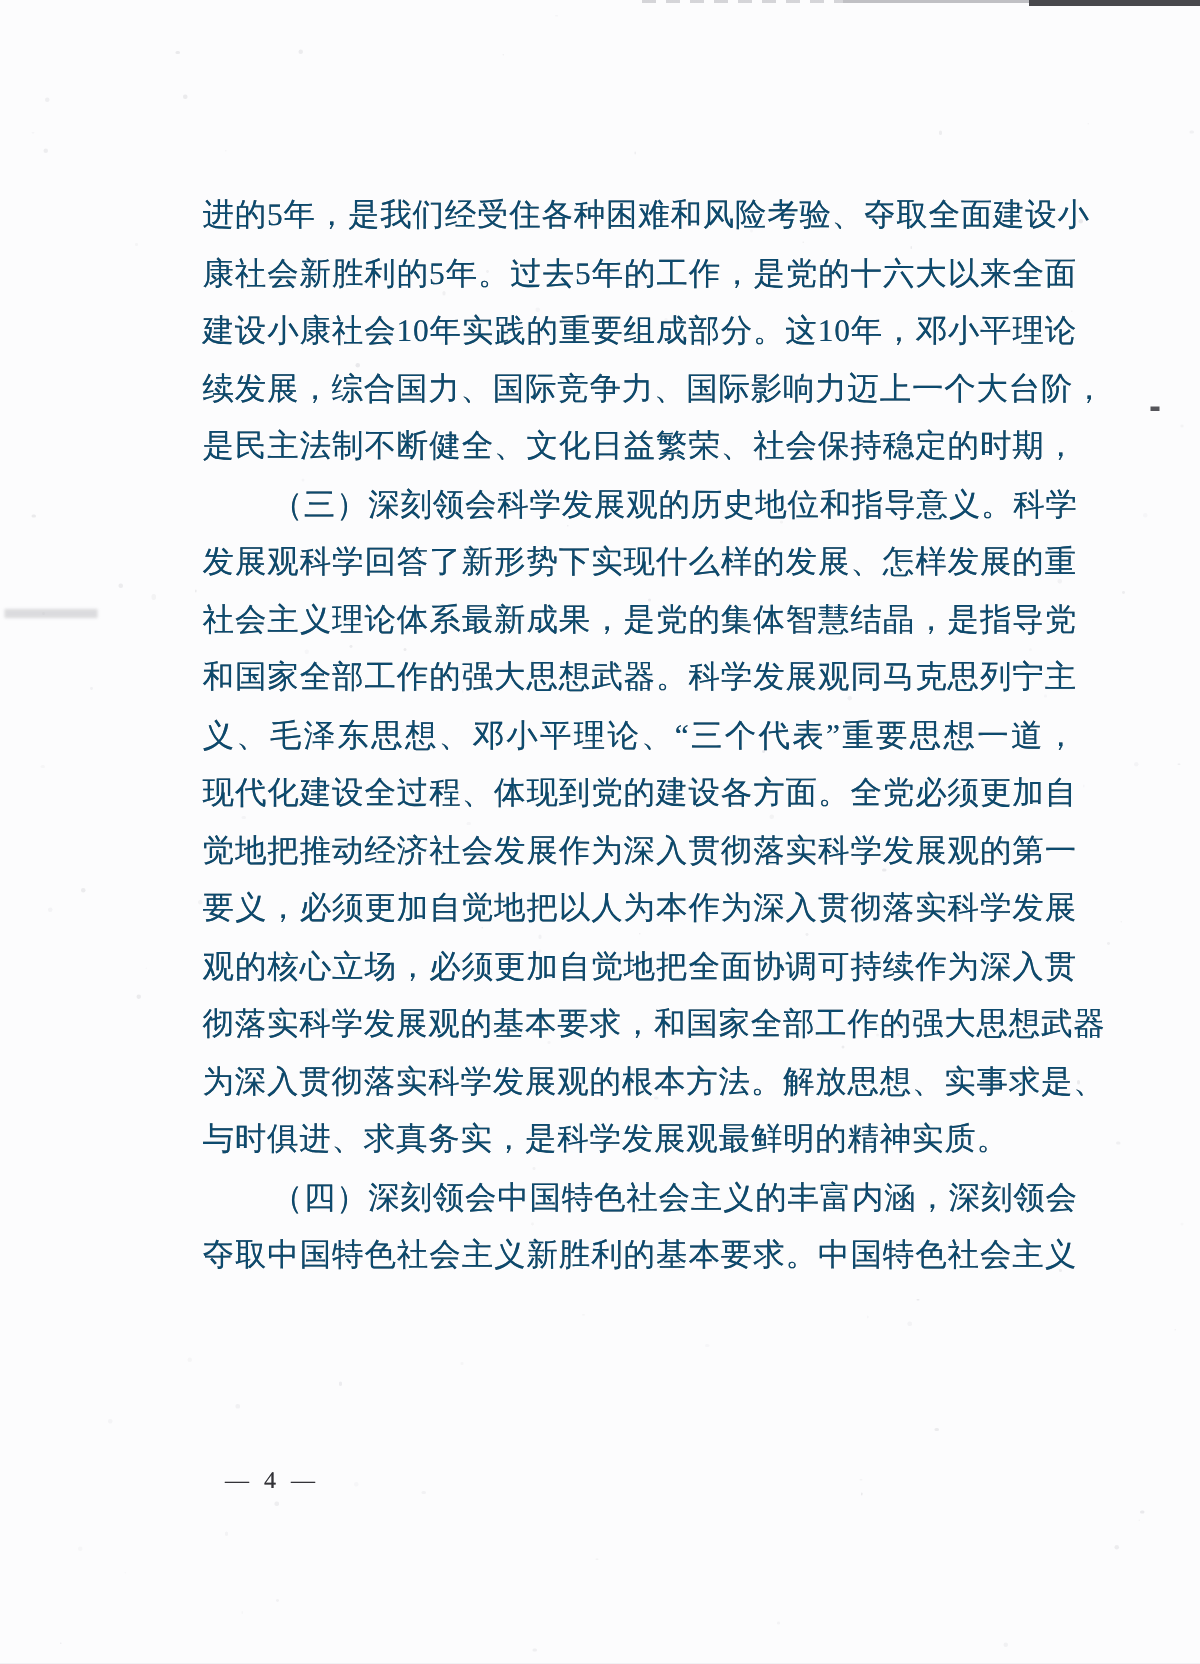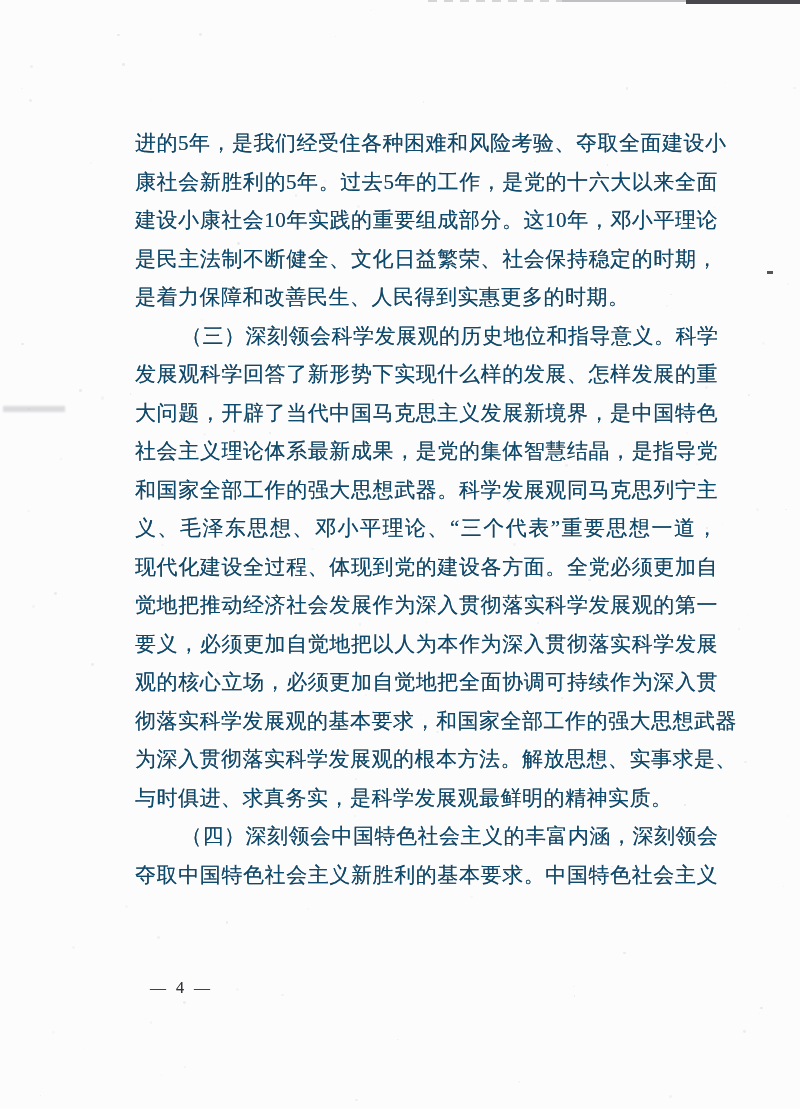--- a/index.html
+++ b/index.html
@@ -69,25 +69,24 @@
   <div class="artifact top-bar-dashes"></div>
   <div class="artifact top-bar-light"></div>
   <div class="artifact top-bar-dark"></div>
   <div class="artifact left-smudge"></div>
   <div class="artifact edge-dot"></div>
 
   <div class="text-block">
     <div class="line">进的5年，是我们经受住各种困难和风险考验、夺取全面建设小</div>
     <div class="line">康社会新胜利的5年。过去5年的工作，是党的十六大以来全面</div>
     <div class="line">建设小康社会10年实践的重要组成部分。这10年，邓小平理论</div>
+    <div class="line">续发展，综合国力、国际竞争力、国际影响力迈上一个大台阶，</div>
     <div class="line">是民主法制不断健全、文化日益繁荣、社会保持稳定的时期，</div>
-    <div class="line para-end">是着力保障和改善民生、人民得到实惠更多的时期。</div>
     <div class="line indent">（三）深刻领会科学发展观的历史地位和指导意义。科学</div>
     <div class="line">发展观科学回答了新形势下实现什么样的发展、怎样发展的重</div>
-    <div class="line">大问题，开辟了当代中国马克思主义发展新境界，是中国特色</div>
     <div class="line">社会主义理论体系最新成果，是党的集体智慧结晶，是指导党</div>
     <div class="line">和国家全部工作的强大思想武器。科学发展观同马克思列宁主</div>
     <div class="line">义、毛泽东思想、邓小平理论、“三个代表”重要思想一道，</div>
     <div class="line">现代化建设全过程、体现到党的建设各方面。全党必须更加自</div>
     <div class="line">觉地把推动经济社会发展作为深入贯彻落实科学发展观的第一</div>
     <div class="line">要义，必须更加自觉地把以人为本作为深入贯彻落实科学发展</div>
     <div class="line">观的核心立场，必须更加自觉地把全面协调可持续作为深入贯</div>
     <div class="line">彻落实科学发展观的基本要求，和国家全部工作的强大思想武器</div>
     <div class="line">为深入贯彻落实科学发展观的根本方法。解放思想、实事求是、</div>
     <div class="line para-end">与时俱进、求真务实，是科学发展观最鲜明的精神实质。</div>

